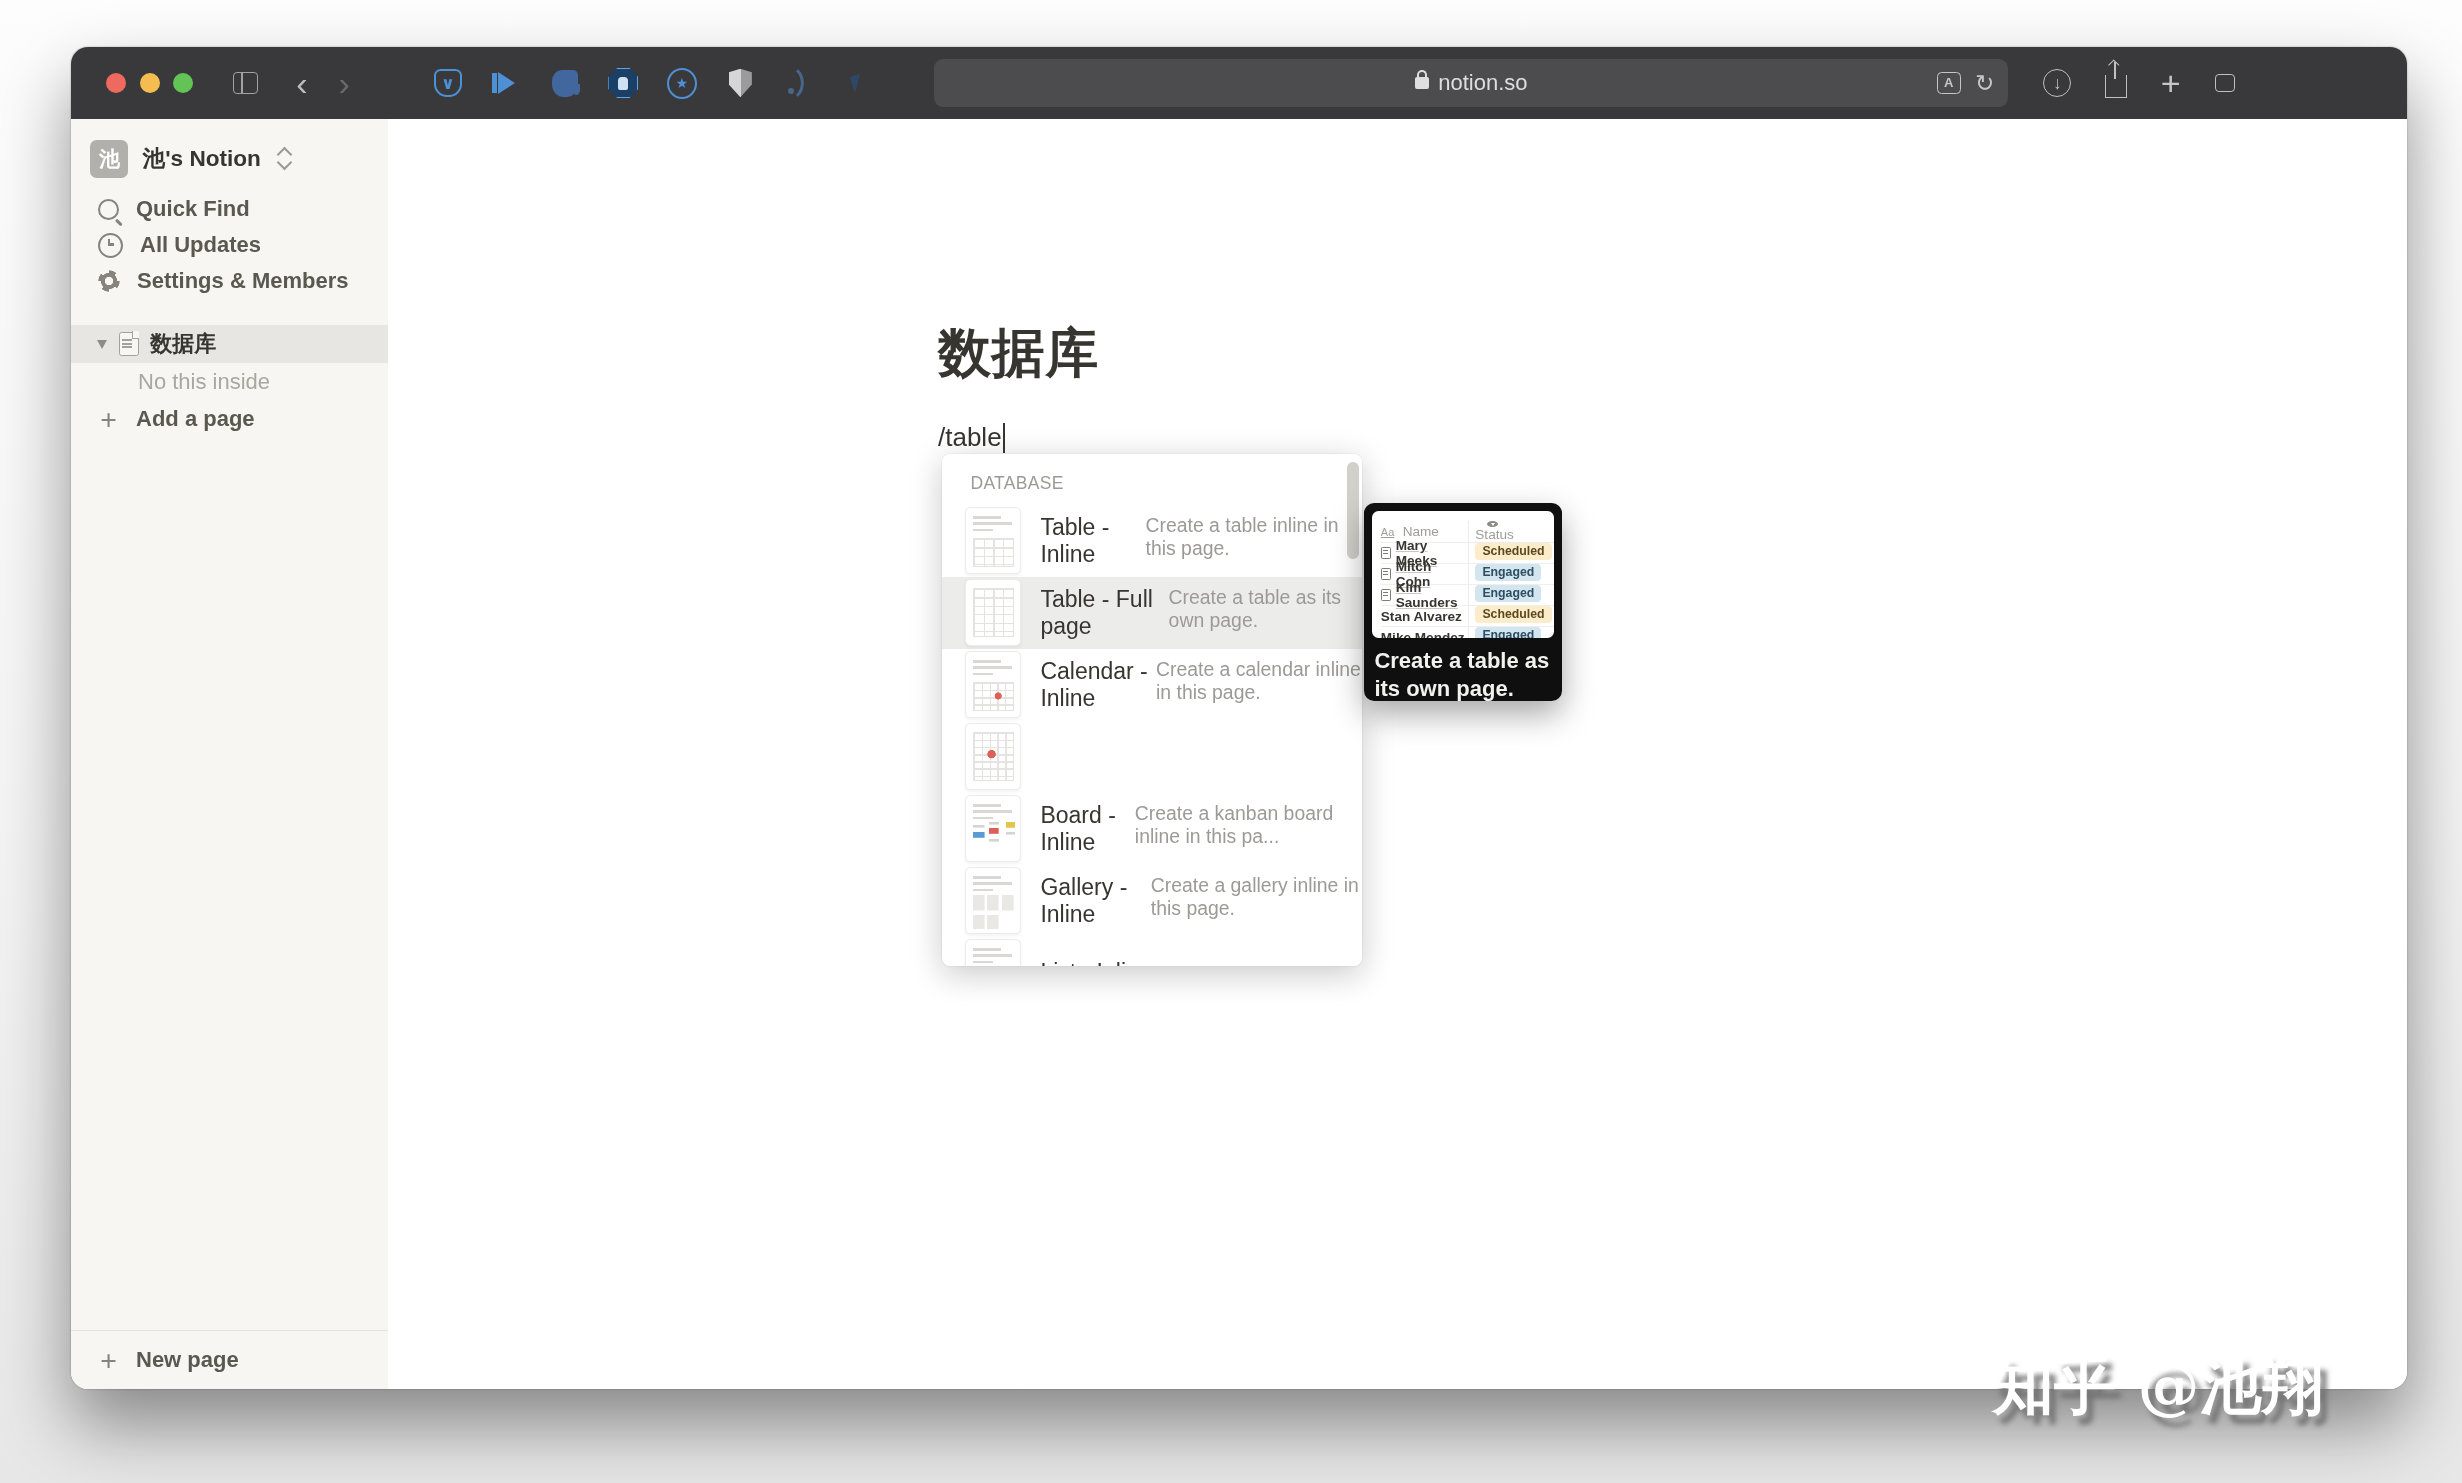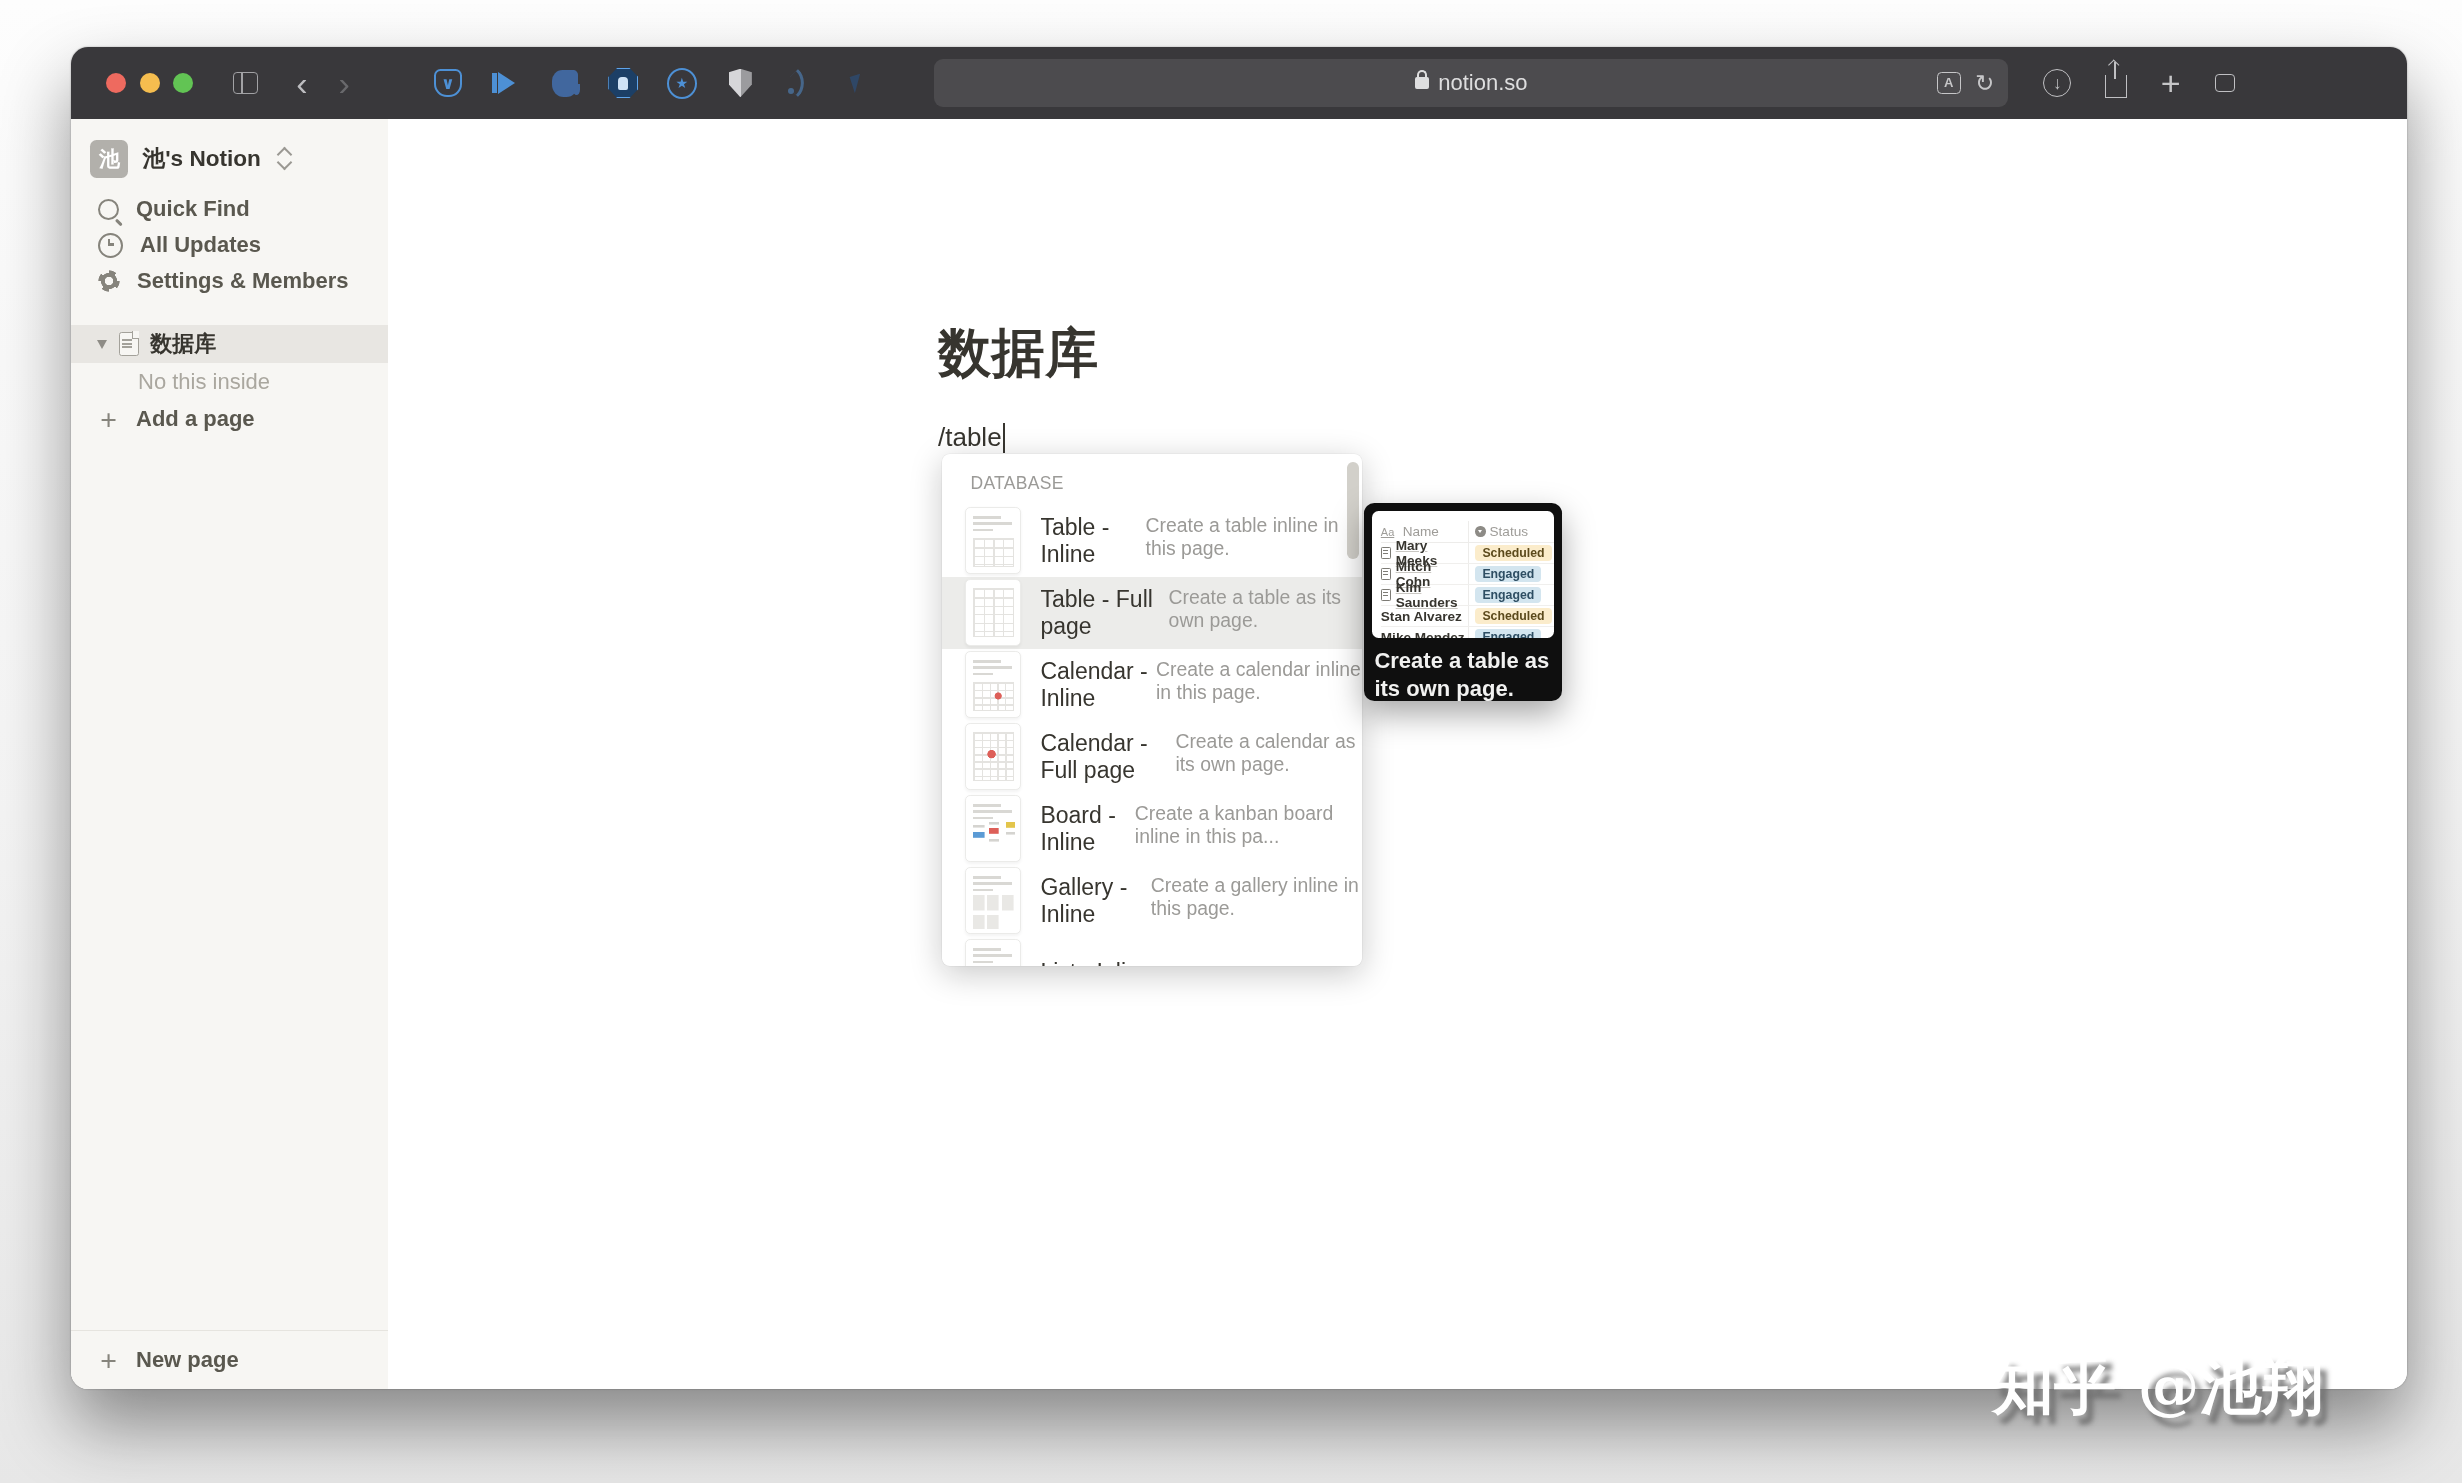--- a/index.html
+++ b/index.html
@@ -159,21 +159,21 @@
   .t-list::after{content:'';position:absolute;inset:0;background:
     linear-gradient(#d5d4d0,#d5d4d0) 6.5px 41px/15.5px 3.9px,
     linear-gradient(#e3c54b,#e3c54b) 30px 39px/14.2px 7.1px;background-repeat:no-repeat;}
   
   .tooltip{position:absolute;left:976px;top:384px;width:198px;height:198px;background:#0f0f0f;border-radius:10.3px;padding:7.8px 7.8px 0;box-sizing:border-box;box-shadow:0 13px 32px rgba(0,0,0,.35);z-index:6;}
   .tt-preview{background:#fff;border-radius:6.5px;height:127px;overflow:hidden;padding:10.3px 0 0 9px;box-sizing:border-box;}
   .tt-table{font-size:13.6px;color:#37352f;}
   .tt-hrow{display:flex;align-items:center;height:21px;border-bottom:1.3px solid #edecea;color:#9e9c98;}
   .tt-row{display:flex;align-items:center;height:20px;border-bottom:0.6px solid #f0efed;}
   .tt-cell-name{width:87px;display:flex;align-items:center;gap:4.5px;border-right:0.6px solid #edecea;height:100%;}
-  .tt-cell-status{padding-left:6.5px;display:flex;align-items:center;height:100%;}
+  .tt-cell-status{padding-left:6.5px;display:flex;align-items:center;height:100%;flex-direction:column;}
   .tt-aa{font-size:11px;text-decoration:underline;color:#9e9c98;margin-right:3.9px;}
   .tt-sel-icon{width:10.3px;height:10.3px;border-radius:50%;background:#8d8b86;display:inline-flex;align-items:center;justify-content:center;margin-right:3.9px;}
   .tt-sel-icon::after{content:'';width:0;height:0;border-top:3.9px solid #fff;border-left:2.6px solid transparent;border-right:2.6px solid transparent;}
   .tt-doc{width:8.4px;height:10.3px;border:1.3px solid #7d7b75;border-radius:1.3px;position:relative;flex:none;background:#fff;}
   .tt-doc::after{content:'';position:absolute;left:1.3px;top:1.9px;width:4.5px;height:5.2px;background:linear-gradient(#7d7b75 0 1px,transparent 1px 2.6px,#7d7b75 2.6px 3.6px,transparent 3.6px 4.5px,#7d7b75 4.5px 5.2px);}
   .tt-name{font-weight:600;}
   .u{text-decoration:underline;text-decoration-color:#c9c7c2;}
   .pill{padding:1.3px 7.1px;border-radius:3.9px;font-size:12.3px;font-weight:600;}
   .pill.yellow{background:#fbeccb;color:#5c4a1c;}
   .pill.blue{background:#d3e5ef;color:#2e4e63;}
@@ -319,24 +319,20 @@
         <div class="dd-item">
           <span class="thumb lines t-cal-inline"></span>
           <span class="dd-text">
             <span class="dd-title">Calendar - Inline</span>
             <span class="dd-sub">Create a calendar inline in this page.</span>
           </span>
         </div>
 
         <div class="dd-item">
           <span class="thumb t-cal-full"></span>
-          <span class="dd-text">
-            <span class="dd-title">Calendar - Full page</span>
-            <span class="dd-sub">Create a calendar as its own page.</span>
-          </span>
         </div>
 
         <div class="dd-item">
           <span class="thumb lines t-board"></span>
           <span class="dd-text">
             <span class="dd-title">Board - Inline</span>
             <span class="dd-sub">Create a kanban board inline in this pa...</span>
           </span>
         </div>
 

